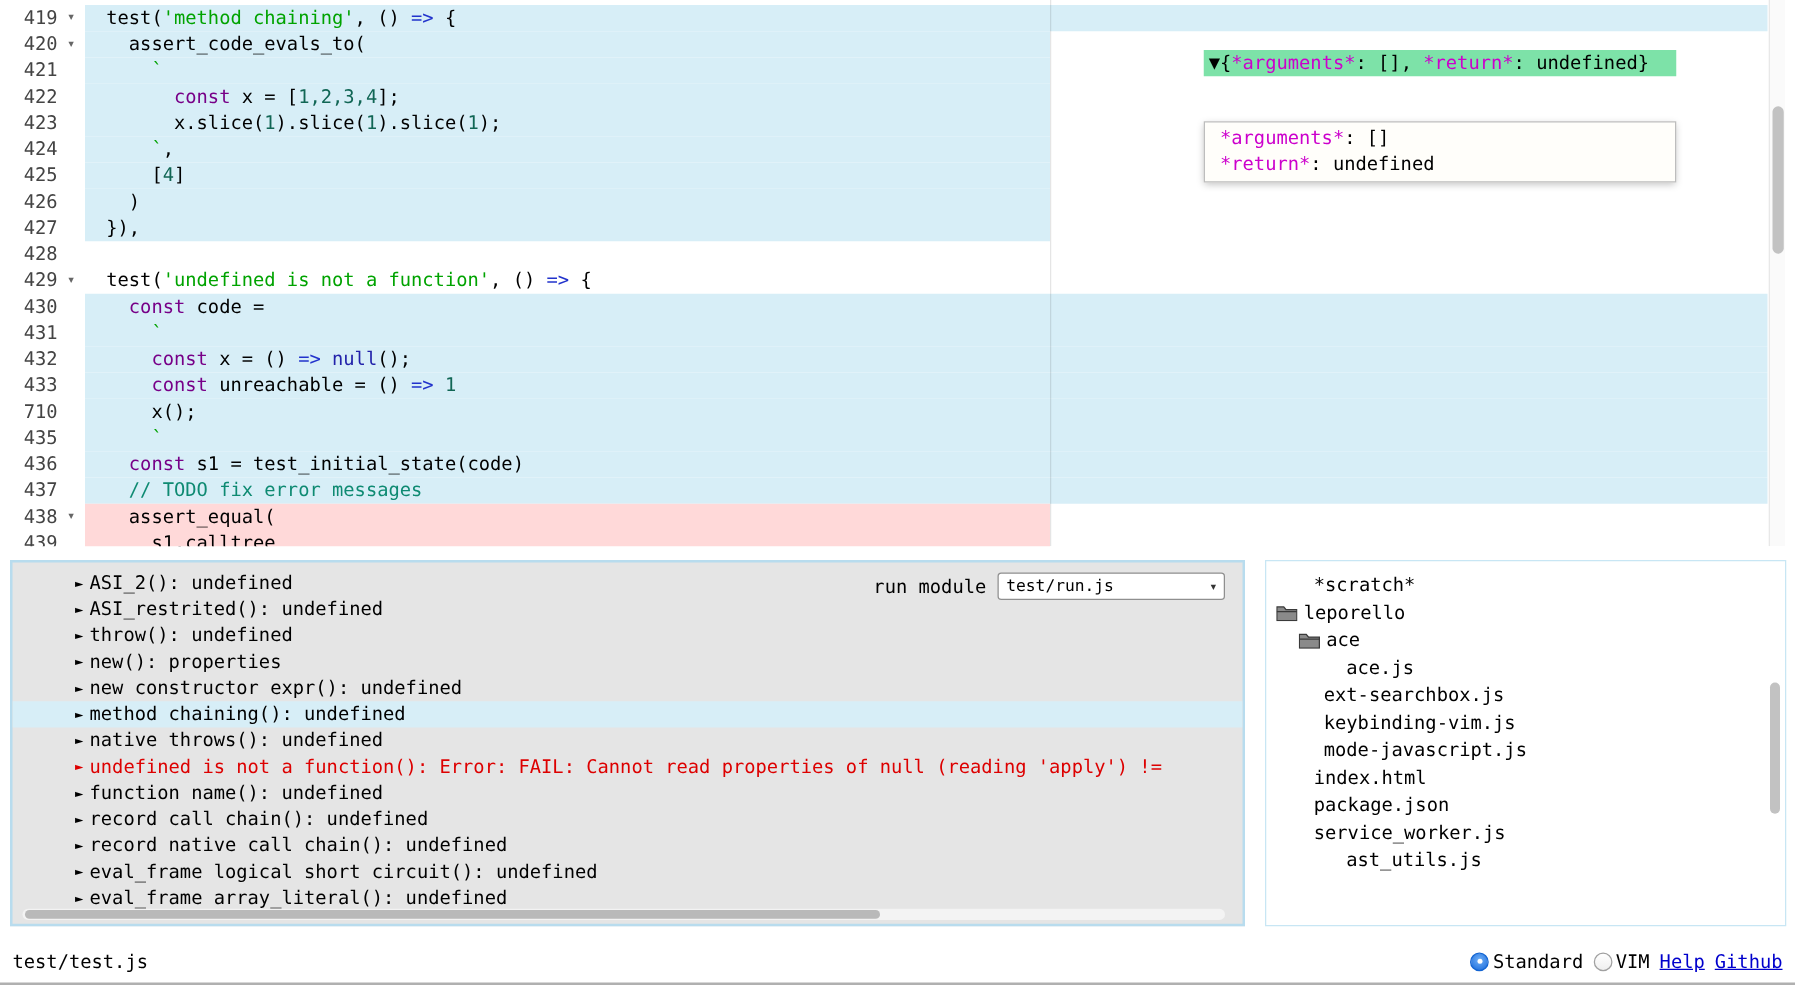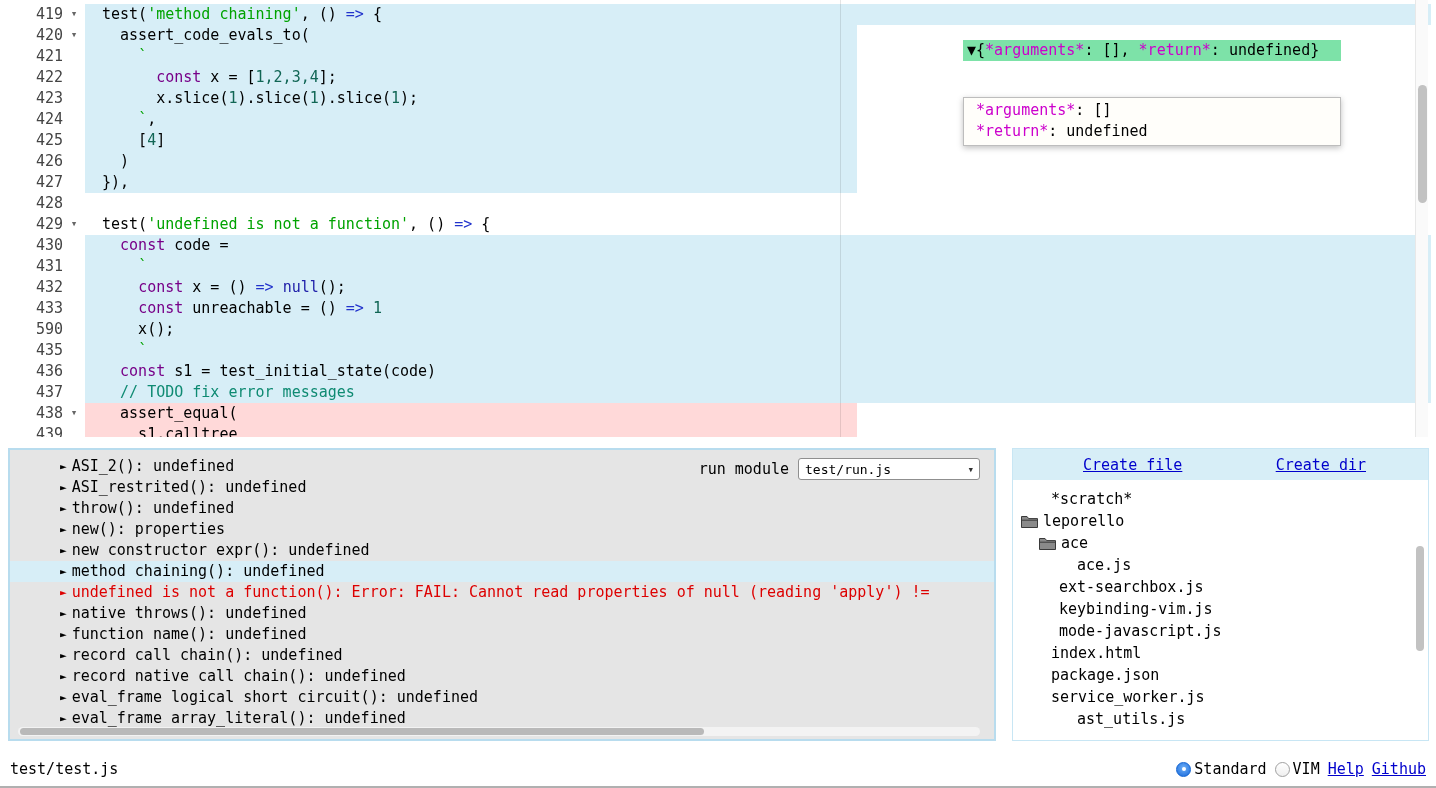--- a/index.html
+++ b/index.html
@@ -2,21 +2,21 @@
 <html style="--exec-highlight: #d7eef7; --error-highlight: #ffd9d9; --selected-row: #d7eef7; --tooltip-header-bg: #7de2a8; --key-magenta: #cc00cc; --error-red: #dd0000; --link-blue: #0000cc; --panel-border: #b8dcee; --panel-header-bg: #d7eef7; --syn-keyword: #770088; --syn-string: #00a300; --syn-number: #116655; --syn-comment: #0e8a72; --syn-arrow: #2233cc; --syn-atom: #2222aa;"><head>
 <meta charset="utf-8">
 <style>
   * { margin:0; padding:0; box-sizing:border-box; }
   html,body { width:1436px; height:788px; background:#fff; }
   body { font-family:"DejaVu Sans Mono", monospace; font-size:15px; color:#000; position:relative; overflow:hidden; }
   #app { position:absolute; inset:0; }
 
   
   #editor { position:absolute; left:0; top:0; width:1436px; height:437px; background:#fff; overflow:hidden; }
-  #editor-lines { position:absolute; left:17px; top:4px; width:1414px; }
+  #editor-lines { position:absolute; left:0; top:4px; width:1414px; }
   .code-line { display:flex; height:21px; line-height:21px; white-space:pre; }
   .gutter { width:68px; flex:none; display:flex; }
   .line-num { display:inline-block; width:46px; text-align:right; color:#444; }
   .fold-slot { display:inline-block; width:22px; text-align:center; }
   .fold-icon { color:#666; font-size:11px; cursor:pointer; position:relative; top:-2px; }
   .code-cell { flex:1; position:relative; }
   .line-bg { position:absolute; top:0; bottom:0; left:0; }
   .bg-exec { width:772px; background:var(--exec-highlight,#d7eef7); }
   .bg-exec-full { right:0; background:var(--exec-highlight,#d7eef7); }
   .bg-error { width:772px; background:var(--error-highlight,#ffd9d9); }
@@ -92,21 +92,21 @@
         <div class="code-line"><div class="gutter"><span class="line-num">424</span><span class="fold-slot"></span></div><div class="code-cell"><div class="line-bg bg-exec"></div><span class="code-txt"><span class="tk-plain">    </span><span class="tk-str">`</span><span class="tk-plain">,</span></span></div></div>
         <div class="code-line"><div class="gutter"><span class="line-num">425</span><span class="fold-slot"></span></div><div class="code-cell"><div class="line-bg bg-exec"></div><span class="code-txt"><span class="tk-plain">    [</span><span class="tk-num">4</span><span class="tk-plain">]</span></span></div></div>
         <div class="code-line"><div class="gutter"><span class="line-num">426</span><span class="fold-slot"></span></div><div class="code-cell"><div class="line-bg bg-exec"></div><span class="code-txt"><span class="tk-plain">  )</span></span></div></div>
         <div class="code-line"><div class="gutter"><span class="line-num">427</span><span class="fold-slot"></span></div><div class="code-cell"><div class="line-bg bg-exec"></div><span class="code-txt"><span class="tk-plain">}),</span></span></div></div>
         <div class="code-line"><div class="gutter"><span class="line-num">428</span><span class="fold-slot"></span></div><div class="code-cell"><span class="code-txt"></span></div></div>
         <div class="code-line"><div class="gutter"><span class="line-num">429</span><span class="fold-slot"><span class="fold-icon">▾</span></span></div><div class="code-cell"><span class="code-txt"><span class="tk-plain">test(</span><span class="tk-str">'undefined is not a function'</span><span class="tk-plain">, () </span><span class="tk-arrow">=&gt;</span><span class="tk-plain"> {</span></span></div></div>
         <div class="code-line"><div class="gutter"><span class="line-num">430</span><span class="fold-slot"></span></div><div class="code-cell"><div class="line-bg bg-exec-full"></div><span class="code-txt"><span class="tk-plain">  </span><span class="tk-kw">const</span><span class="tk-plain"> code =</span></span></div></div>
         <div class="code-line"><div class="gutter"><span class="line-num">431</span><span class="fold-slot"></span></div><div class="code-cell"><div class="line-bg bg-exec-full"></div><span class="code-txt"><span class="tk-plain">    </span><span class="tk-str">`</span></span></div></div>
         <div class="code-line"><div class="gutter"><span class="line-num">432</span><span class="fold-slot"></span></div><div class="code-cell"><div class="line-bg bg-exec-full"></div><span class="code-txt"><span class="tk-plain">    </span><span class="tk-kw">const</span><span class="tk-plain"> x = () </span><span class="tk-arrow">=&gt;</span><span class="tk-plain"> </span><span class="tk-atom">null</span><span class="tk-plain">();</span></span></div></div>
         <div class="code-line"><div class="gutter"><span class="line-num">433</span><span class="fold-slot"></span></div><div class="code-cell"><div class="line-bg bg-exec-full"></div><span class="code-txt"><span class="tk-plain">    </span><span class="tk-kw">const</span><span class="tk-plain"> unreachable = () </span><span class="tk-arrow">=&gt;</span><span class="tk-plain"> </span><span class="tk-num">1</span></span></div></div>
-        <div class="code-line"><div class="gutter"><span class="line-num">590</span><span class="fold-slot"></span></div><div class="code-cell"><div class="line-bg bg-exec-full"></div><span class="code-txt"><span class="tk-plain">    x();</span></span></div></div>
+        <div class="code-line"><div class="gutter"><span class="line-num">710</span><span class="fold-slot"></span></div><div class="code-cell"><div class="line-bg bg-exec-full"></div><span class="code-txt"><span class="tk-plain">    x();</span></span></div></div>
         <div class="code-line"><div class="gutter"><span class="line-num">435</span><span class="fold-slot"></span></div><div class="code-cell"><div class="line-bg bg-exec-full"></div><span class="code-txt"><span class="tk-plain">    </span><span class="tk-str">`</span></span></div></div>
         <div class="code-line"><div class="gutter"><span class="line-num">436</span><span class="fold-slot"></span></div><div class="code-cell"><div class="line-bg bg-exec-full"></div><span class="code-txt"><span class="tk-plain">  </span><span class="tk-kw">const</span><span class="tk-plain"> s1 = test_initial_state(code)</span></span></div></div>
         <div class="code-line"><div class="gutter"><span class="line-num">437</span><span class="fold-slot"></span></div><div class="code-cell"><div class="line-bg bg-exec-full"></div><span class="code-txt"><span class="tk-plain">  </span><span class="tk-comment">// TODO fix error messages</span></span></div></div>
         <div class="code-line"><div class="gutter"><span class="line-num">438</span><span class="fold-slot"><span class="fold-icon">▾</span></span></div><div class="code-cell"><div class="line-bg bg-error"></div><span class="code-txt"><span class="tk-plain">  assert_equal(</span></span></div></div>
         <div class="code-line"><div class="gutter"><span class="line-num">439</span><span class="fold-slot"></span></div><div class="code-cell"><div class="line-bg bg-error"></div><span class="code-txt"><span class="tk-plain">    s1.calltree</span></span></div></div>
       </div>
     <div id="editor-divider"></div>
     <div id="value-tooltip">
       <div class="vt-header"><span class="tk-plain">▼{</span><span class="tk-key">*arguments*</span><span class="tk-plain">: [], </span><span class="tk-key">*return*</span><span class="tk-plain">: undefined}</span></div>
       <div class="vt-body"><div class="vt-row"><span class="tk-key">*arguments*</span><span class="tk-plain">: []</span></div><div class="vt-row"><span class="tk-key">*return*</span><span class="tk-plain">: undefined</span></div></div>
@@ -117,22 +117,22 @@
   </section>
 
   <section id="results-panel">
     <div id="results-items">
         <div class="result-item normal"><span class="expand-icon">►</span><span class="result-text">ASI_2(): undefined</span></div>
         <div class="result-item normal"><span class="expand-icon">►</span><span class="result-text">ASI_restrited(): undefined</span></div>
         <div class="result-item normal"><span class="expand-icon">►</span><span class="result-text">throw(): undefined</span></div>
         <div class="result-item normal"><span class="expand-icon">►</span><span class="result-text">new(): properties</span></div>
         <div class="result-item normal"><span class="expand-icon">►</span><span class="result-text">new constructor expr(): undefined</span></div>
         <div class="result-item selected"><span class="expand-icon">►</span><span class="result-text">method chaining(): undefined</span></div>
+        <div class="result-item normal"><span class="expand-icon">►</span><span class="result-text">native throws(): undefined</span></div>
         <div class="result-item error"><span class="expand-icon">►</span><span class="result-text">undefined is not a function(): Error: FAIL: Cannot read properties of null (reading 'apply') !=</span></div>
-        <div class="result-item normal"><span class="expand-icon">►</span><span class="result-text">native throws(): undefined</span></div>
         <div class="result-item normal"><span class="expand-icon">►</span><span class="result-text">function name(): undefined</span></div>
         <div class="result-item normal"><span class="expand-icon">►</span><span class="result-text">record call chain(): undefined</span></div>
         <div class="result-item normal"><span class="expand-icon">►</span><span class="result-text">record native call chain(): undefined</span></div>
         <div class="result-item normal"><span class="expand-icon">►</span><span class="result-text">eval_frame logical short circuit(): undefined</span></div>
         <div class="result-item normal"><span class="expand-icon">►</span><span class="result-text">eval_frame array_literal(): undefined</span></div>
       </div>
     <div id="run-module">
       <span class="rm-label">run module</span>
       <span class="select-wrap">
         <select>
@@ -140,24 +140,20 @@
         </select>
         <span class="select-chevron">▾</span>
       </span>
     </div>
     <div class="h-scrollbar">
       <div class="h-thumb"></div>
     </div>
   </section>
 
   <section id="files-panel">
-    <div class="files-header">
-      <a class="file-link create-file">Create file</a>
-      <a class="file-link create-dir">Create dir</a>
-    </div>
     <div id="file-tree">
         <div class="tree-item" style="padding-left: 38px;"><span class="tree-label">*scratch*</span></div>
         <div class="tree-item" style="padding-left: 8px;"><span class="folder-icon"><svg width="17" height="13" viewBox="0 0 17 13">
               <path d="M0.5 1.5 L6 1.5 L7.7 3.6 L16.5 3.6 L16.5 12.5 L0.5 12.5 Z" fill="#8a8a8a" stroke="#3a3a3a"></path>
               <path d="M0.5 5.2 L16.5 5.2" stroke="#3a3a3a" fill="none"></path>
             </svg></span><span class="tree-label">leporello</span></div>
         <div class="tree-item" style="padding-left: 26px;"><span class="folder-icon"><svg width="17" height="13" viewBox="0 0 17 13">
               <path d="M0.5 1.5 L6 1.5 L7.7 3.6 L16.5 3.6 L16.5 12.5 L0.5 12.5 Z" fill="#8a8a8a" stroke="#3a3a3a"></path>
               <path d="M0.5 5.2 L16.5 5.2" stroke="#3a3a3a" fill="none"></path>
             </svg></span><span class="tree-label">ace</span></div>

